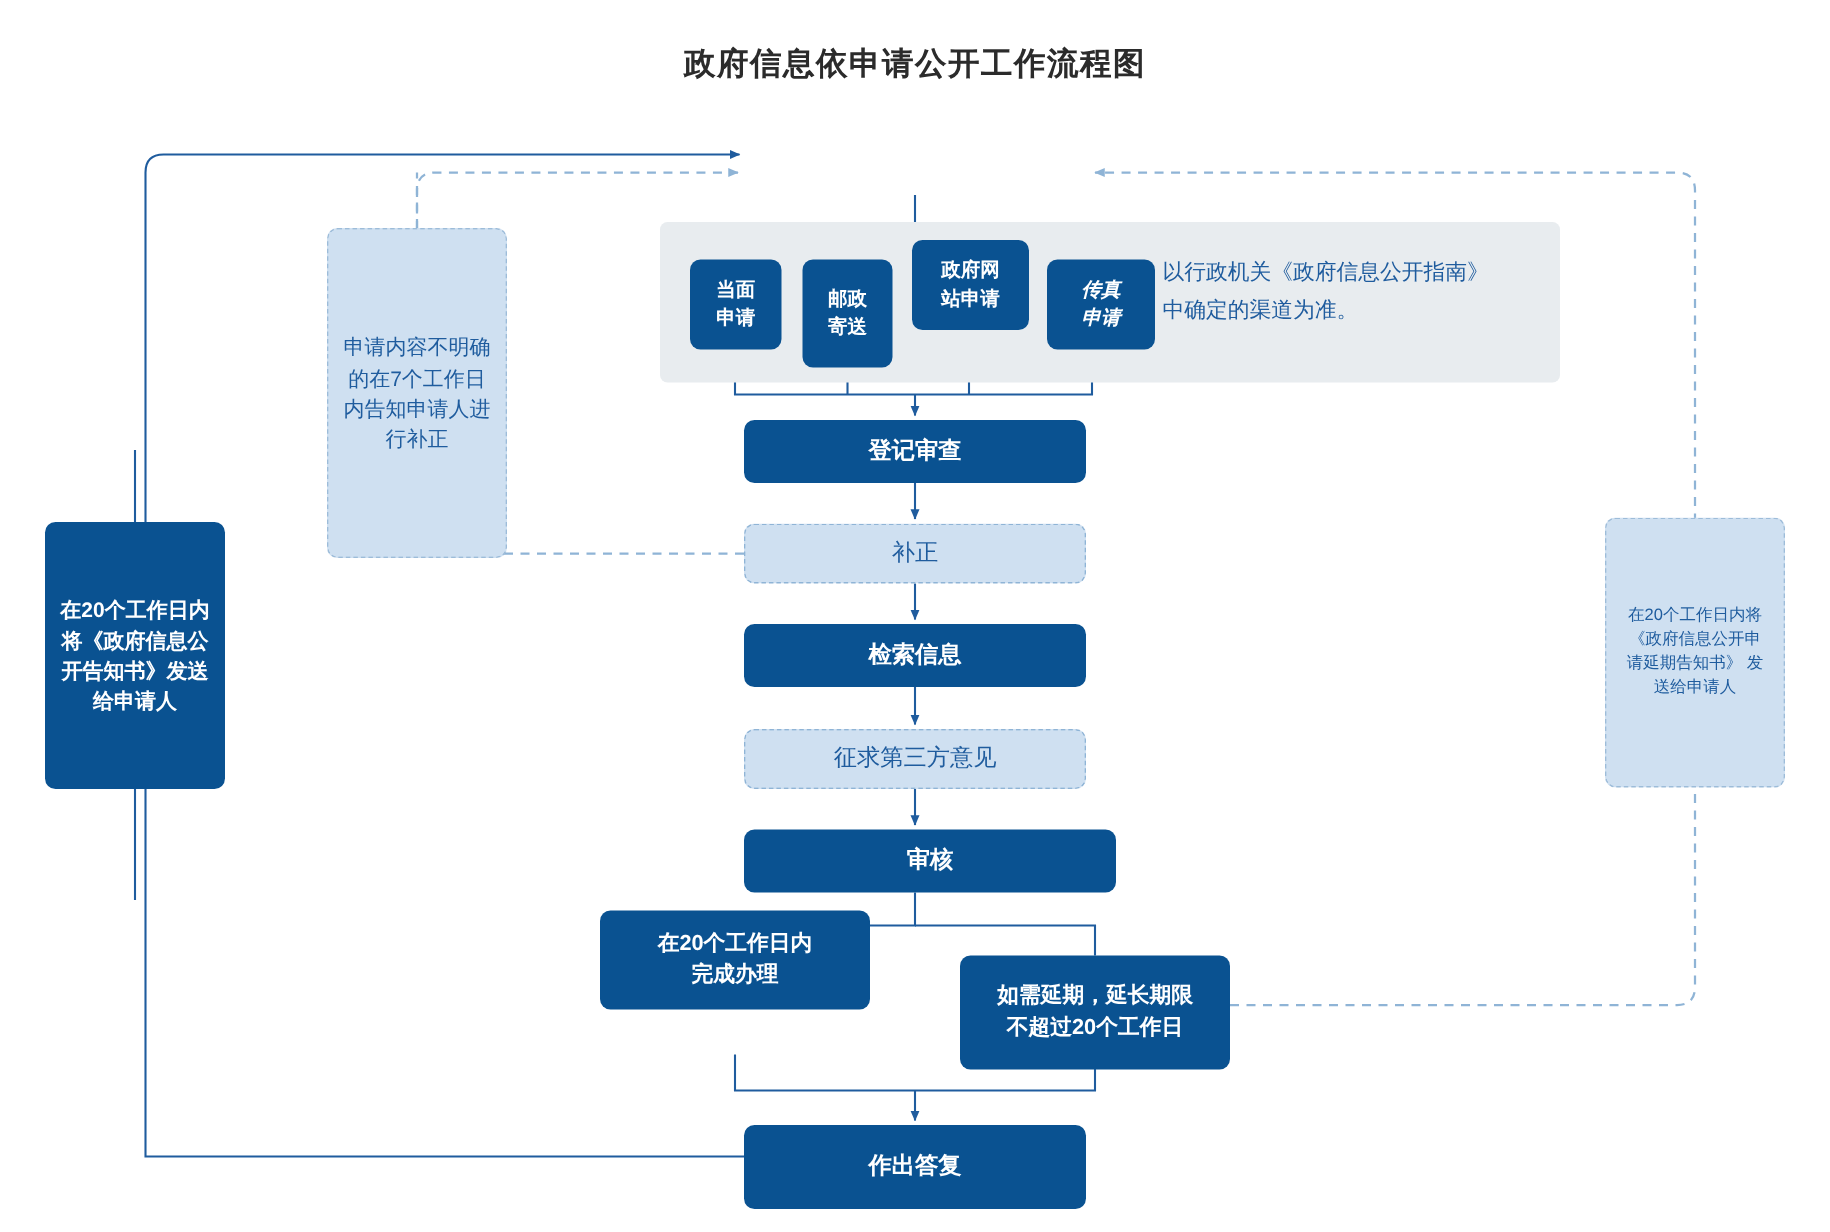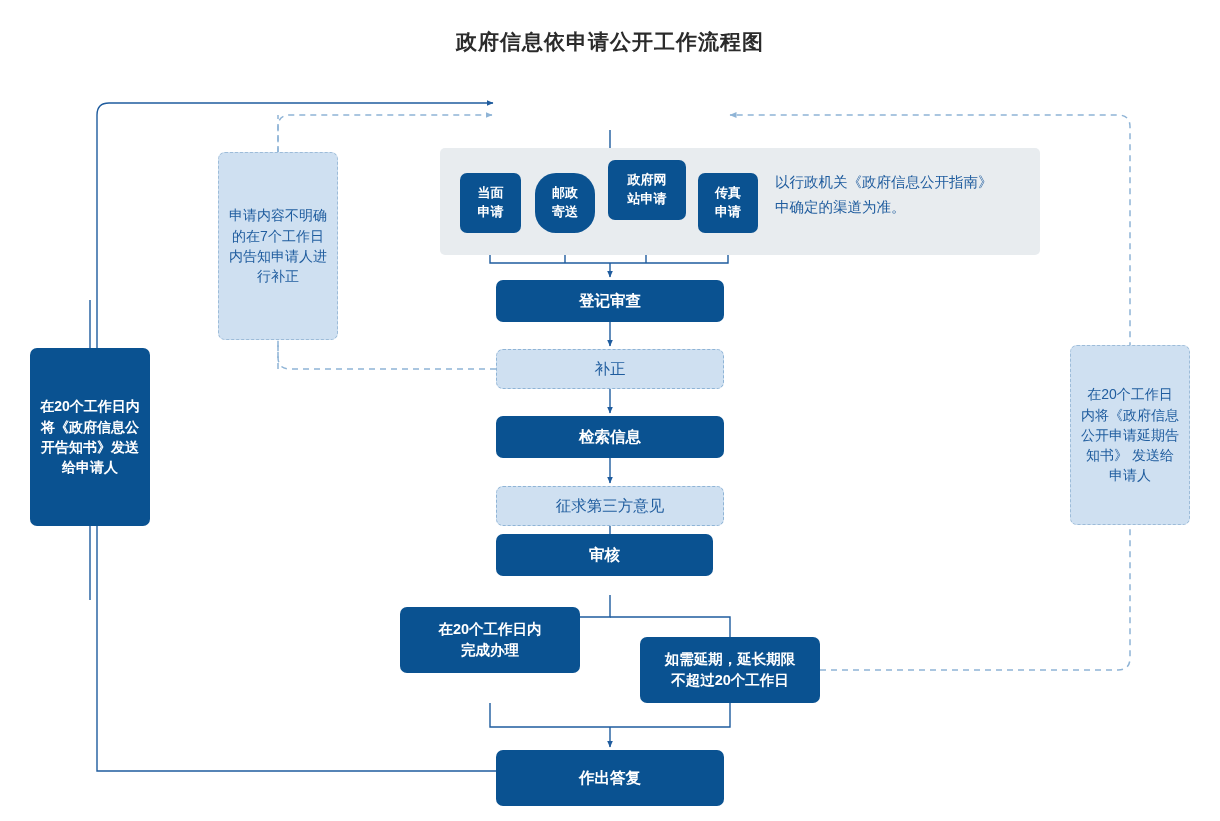--- a/index.html
+++ b/index.html
@@ -67,35 +67,35 @@
     font-size:14.5px;
     color:#1f5c9e;
     line-height:1.75;
     z-index:3;
     white-space:pre-line;
   }
 
   
   #n-apply      {left:496px;top:88px; width:228px;height:42px;font-size:15.5px;}
   #ch-0         {left:460px;top:173px;width:61px; height:60px;font-size:13px;}
-  #ch-1         {left:535px;top:173px;width:60px; height:60px;font-size:13px;border-radius:21px;}
+  #ch-1         {left:535px;top:173px;width:60px; height:72px;font-size:13px;}
   #ch-2         {left:608px;top:160px;width:78px; height:60px;font-size:13px;}
-  #ch-3         {left:698px;top:173px;width:60px; height:60px;font-size:13px;}
+  #ch-3         {left:698px;top:173px;width:72px; height:60px;font-size:13px;font-style:italic;}
   #n-register   {left:496px;top:280px;width:228px;height:42px;font-size:15.5px;}
   #n-correct    {left:496px;top:349px;width:228px;height:40px;font-size:15.5px;}
   #n-search     {left:496px;top:416px;width:228px;height:42px;font-size:15.5px;}
   #n-thirdparty {left:496px;top:486px;width:228px;height:40px;font-size:15.5px;}
-  #n-review     {left:496px;top:534px;width:217px;height:42px;font-size:15.5px;}
+  #n-review     {left:496px;top:553px;width:248px;height:42px;font-size:15.5px;}
   #n-finish20   {left:400px;top:607px;width:180px;height:66px;font-size:14.5px;}
-  #n-extend     {left:640px;top:637px;width:180px;height:66px;font-size:14.5px;}
+  #n-extend     {left:640px;top:637px;width:180px;height:76px;font-size:14.5px;}
   #n-reply      {left:496px;top:750px;width:228px;height:56px;font-size:15.5px;}
 
   #note-left    {left:30px; top:348px;width:120px;height:178px;font-size:14px;padding:24px 10px;}
-  #note-right   {left:1070px;top:345px;width:120px;height:180px;font-size:14px;padding:6px 10px;}
-  #note-amend   {left:218px;top:152px;width:120px;height:188px;font-size:14px;padding:16px 10px;}
+  #note-right   {left:1070px;top:345px;width:120px;height:180px;font-size:11px;padding:6px 10px;}
+  #note-amend   {left:218px;top:152px;width:120px;height:220px;font-size:14px;padding:16px 10px;}
 </style>
 </head>
 <body>
 
 <div id="stage">
 
   <div id="title">政府信息依申请公开工作流程图</div>
 
   <svg id="wires" viewBox="0 0 1220 821" width="1220" height="821" xmlns="http://www.w3.org/2000/svg">
     <defs>

